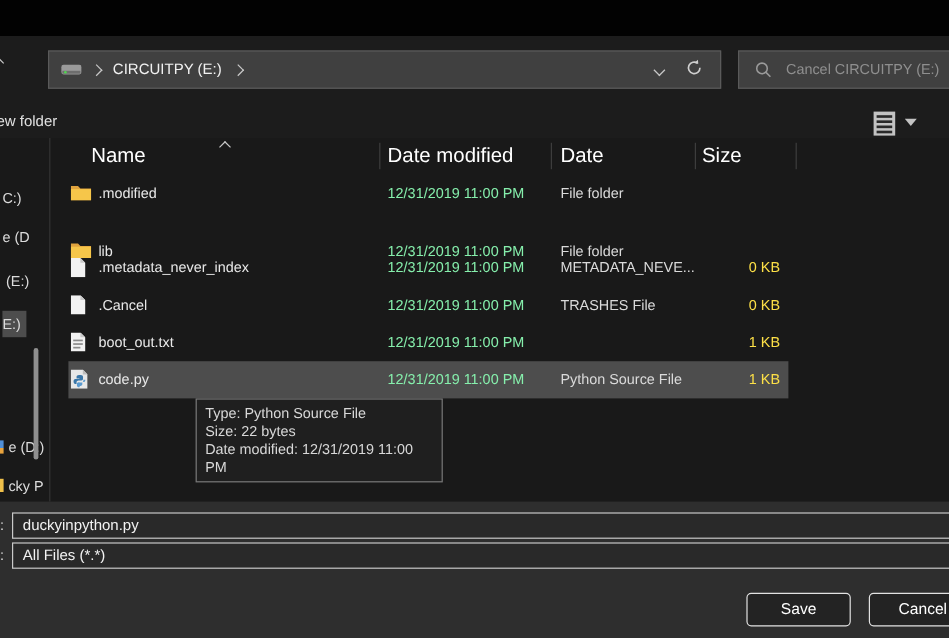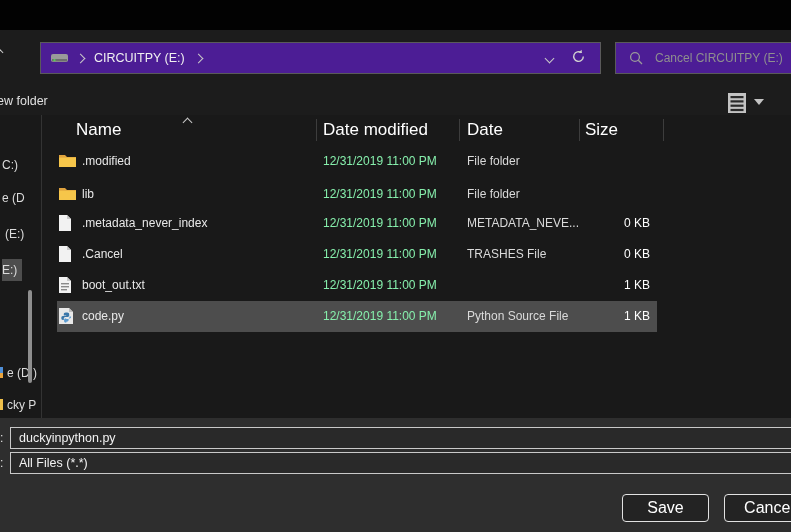--- a/index.html
+++ b/index.html
@@ -11,21 +11,21 @@
   #titlebar{left:0;top:0;width:791px;height:30px;background:#020202;}
 
   
   .chev{display:inline-block;width:6px;height:6px;border-right:1.4px solid #c9c9c9;border-bottom:1.4px solid #c9c9c9;}
   .chev-right{transform:rotate(-45deg);}
   .chev-down{transform:rotate(45deg);}
   .chev-up{transform:rotate(-135deg);}
   #nav-frag{left:-5px;top:49px;}
 
   
-  .bar{background:#4c1d95;border:1px solid #5a5a5a;height:32px;box-sizing:border-box;
+  .bar{background:#404040;border:1px solid #5a5a5a;height:32px;box-sizing:border-box;
        display:flex;align-items:center;}
   #addressbar{left:40px;top:42px;width:561px;}
   #searchbox{left:615px;top:42px;width:200px;}
   #crumb-text{color:#f0f0f0;font-size:12.5px;margin:0 10px 0 10px;}
   #addr-spacer{flex:1;}
   #addr-dd{padding:6px 10px;cursor:default;}
   #refresh-btn{padding:4px 8px;margin-right:6px;}
   #search-placeholder{color:#8f8f8f;font-size:12px;margin-left:12px;}
   #new-folder{left:-12px;top:94px;font-size:12.5px;color:#e0e0e0;}
   #view-btn{left:726px;top:92px;width:22px;height:22px;}
@@ -53,47 +53,47 @@
   #h-name{left:76px;}
   #h-date{left:323px;}
   #h-type{left:467px;}
   #h-size{left:585px;}
   #sort-caret{left:184px;top:119px;}
   .hdiv{top:119px;width:1px;height:22px;background:#3d3d3d;}
   .hd0{left:316px;} .hd1{left:459px;} .hd2{left:579px;} .hd3{left:663px;}
 
   
   .row{left:57px;width:600px;height:31px;position:absolute;}
-  .r0{top:146px;} .r1{top:179px;} .r2{top:208px;} .r3{top:239px;} .r4{top:270px;} .r5{top:301px;}
+  .r0{top:146px;} .r1{top:194px;} .r2{top:208px;} .r3{top:239px;} .r4{top:270px;} .r5{top:301px;}
   .row.sel{background:#4d4d4d;}
   .cell{position:absolute;top:0;height:31px;line-height:31px;white-space:nowrap;overflow:hidden;}
   .c-name{left:0;width:258px;}
   .c-name .fico{position:absolute;left:2px;top:7px;}
   .c-name .fname{margin-left:25px;color:#e8e8e8;}
   .c-date{left:266px;width:140px;color:#86efac;}
   .c-type{left:410px;width:112px;color:#dadada;}
-  .c-size{left:520px;width:73px;text-align:right;color:#ffffff;}
+  .c-size{left:520px;width:73px;text-align:right;color:#fde047;}
 
   
   #tooltip{left:163px;top:332px;width:190px;background:#1f1f1f;border:1px solid #787878;
            padding:4px 7px;color:#d8d8d8;font-size:12px;line-height:15px;}
 
   
   #bottompanel{left:0;top:418px;width:791px;height:114px;background:#2e2e2e;}
   .colon-frag{left:0;width:8px;color:#e0e0e0;font-size:12px;}
   #colon-name{top:427px;height:22px;line-height:22px;}
   #colon-type{top:452px;height:22px;line-height:22px;}
   #filename-input{left:10px;top:427px;width:810px;height:22px;box-sizing:border-box;
       background:#292929;border:1px solid #c9c9c9;color:#f2f2f2;font-size:12.5px;
       font-family:"Liberation Sans",sans-serif;padding:0 8px;outline:none;}
   #filetype-select{left:10px;top:452px;width:810px;height:22px;box-sizing:border-box;
       background:#292929;border:1px solid #c9c9c9;color:#f2f2f2;font-size:12.5px;
       line-height:20px;padding:0 8px;}
   .btn{top:494px;height:28px;background:#232323;border:1px solid #e2e2e2;border-radius:4px;
-      color:#fff;font-size:16px;text-align:center;line-height:26px;box-sizing:border-box;cursor:default;}
+      color:#fff;font-size:13px;text-align:center;line-height:26px;box-sizing:border-box;cursor:default;}
   #save-btn{left:622px;width:87px;}
   #cancel-btn{left:724px;width:90px;}
 </style>
 </head>
 <body>
 
 <div id="win">
 
   <div class="abs" id="titlebar"></div>
 
@@ -213,20 +213,25 @@
           <path d="M0 0 h10 l4 4 v12 h-14 z" fill="#e8e8e8"></path>
           <path d="M10 0 l4 4 h-4 z" fill="#bdbdbd"></path>
           <path d="M7 4.5 c-2 0-2.2 1-2.2 1.7 v1.2 h2.4 v0.5 h-3.4 c-1 0-1.5 0.8-1.5 2 s0.5 2 1.5 2 h1 v-1.3 c0-1 0.8-1.6 1.7-1.6 h2.3 c0.8 0 1.4-0.6 1.4-1.4 v-1.4 c0-0.9-0.6-1.7-2.1-1.7 z" fill="#3b77a9"></path>
           <path d="M7.4 13.8 c2 0 2.2-1 2.2-1.7 v-1.2 h-2.4 v-0.5 h3.4 c1 0 1.5-0.8 1.5-2 h-1.6 v0.6 c0 1-0.8 1.6-1.7 1.6 h-2.3 c-0.8 0-1.4 0.6-1.4 1.4 v1.1 c0 0.9 0.6 1.7 2.1 1.7 z" fill="#5b9bd0"></path>
         </svg><span class="fname">code.py</span></span>
     <span class="cell c-date">12/31/2019 11:00 PM</span>
     <span class="cell c-type">Python Source File</span>
     <span class="cell c-size">1 KB</span>
   </div>
 
+  <div class="abs" id="tooltip">
+    <div>Type: Python Source File</div>
+    <div>Size: 22 bytes</div>
+    <div>Date modified: 12/31/2019 11:00 PM</div>
+  </div>
 
   <div class="abs" id="bottompanel"></div>
   <span class="abs colon-frag" id="colon-name">:</span>
   <input class="abs" id="filename-input" value="duckyinpython.py" style="">
   <span class="abs colon-frag" id="colon-type">:</span>
   <div class="abs" id="filetype-select">All Files (*.*)</div>
 
   <div class="abs btn" id="save-btn">Save</div>
   <div class="abs btn" id="cancel-btn">Cancel</div>
 

